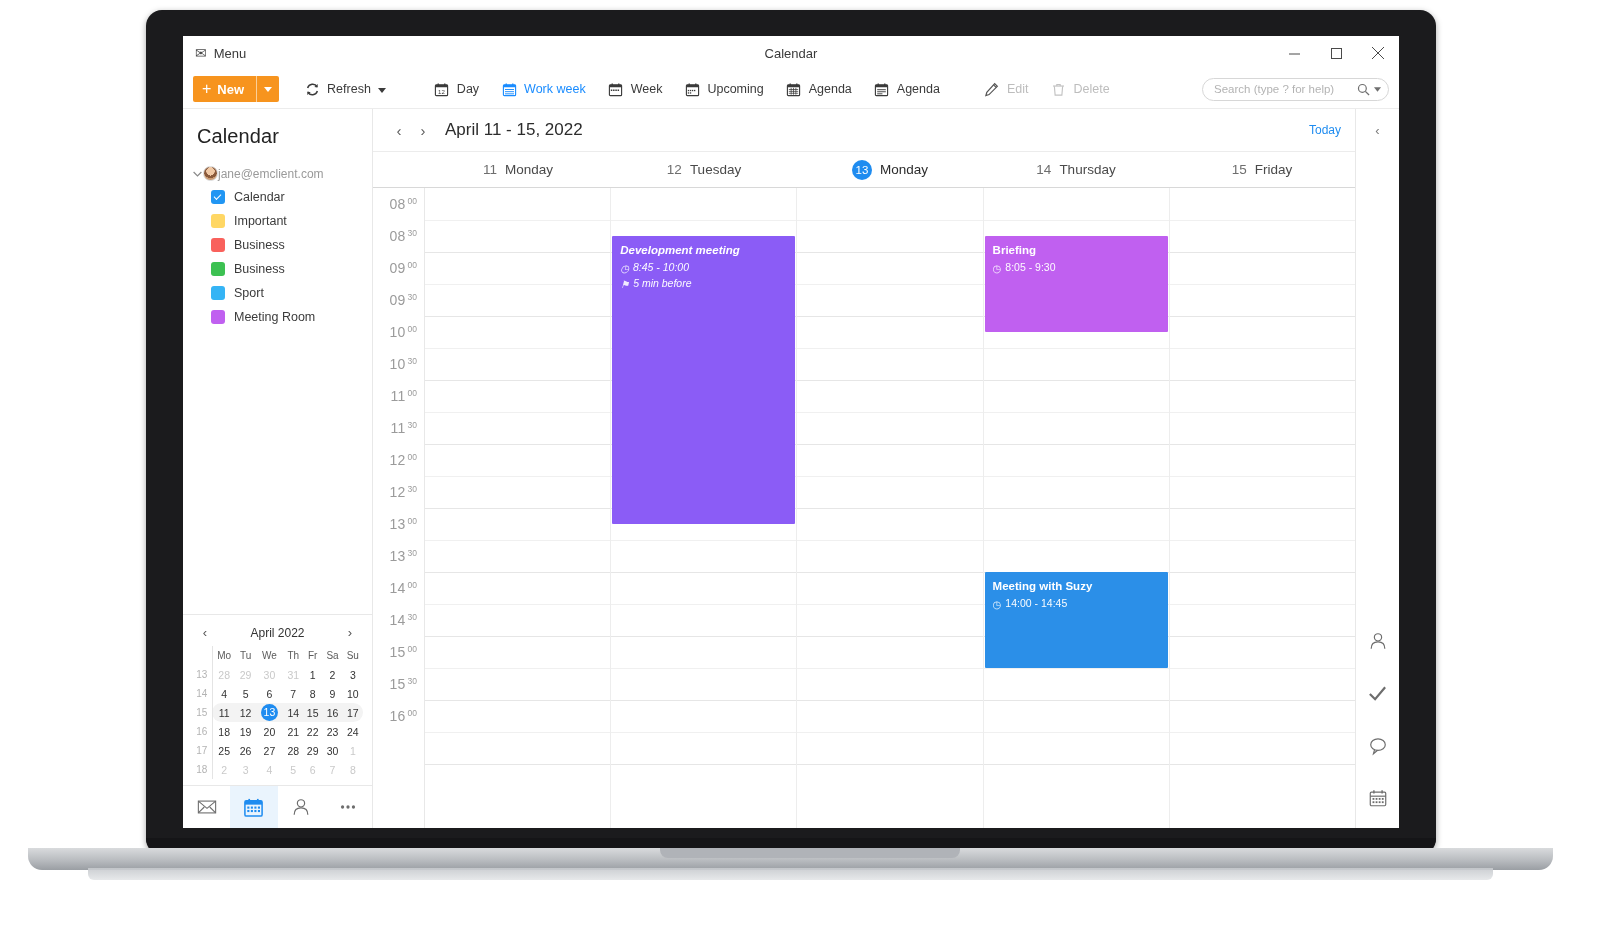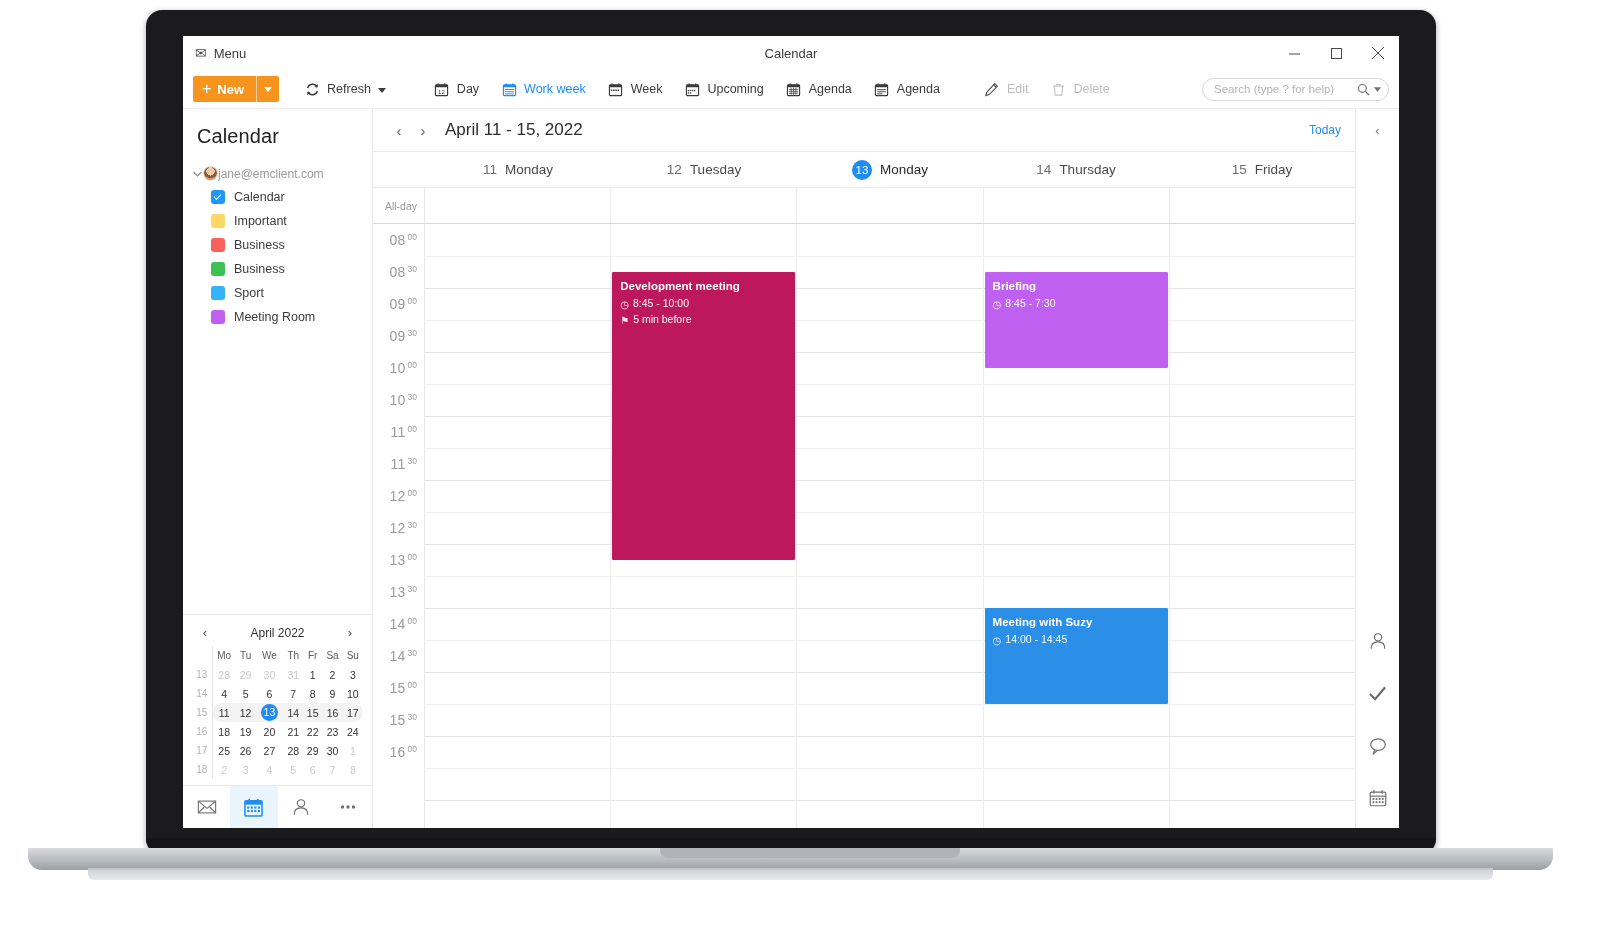--- a/index.html
+++ b/index.html
@@ -634,28 +634,20 @@
                 <span class="dnum">14</span>
                 <span class="dname">Thursday</span>
               </div>
               <div class="daycell">
                 <span class="dnum">15</span>
                 <span class="dname">Friday</span>
               </div>
             </div>
         </div>
 
-        <div class="allday">
-          <div class="allday-lbl">All-day</div>
-          <div class="allday-col"></div>
-          <div class="allday-col"></div>
-          <div class="allday-col"></div>
-          <div class="allday-col"></div>
-          <div class="allday-col"></div>
-        </div>
 
         <div class="grid-wrap">
           <div class="gutter" id="time-gutter">
               <div class="slot">
                 <span class="hh">08</span>
                 <span class="mm">00</span>
               </div>
               <div class="slot">
                 <span class="hh">08</span>
                 <span class="mm">30</span>
@@ -754,21 +746,21 @@
                 <div class="rowline" style="top: 288px;"></div>
                 <div class="rowline hour" style="top: 320px;"></div>
                 <div class="rowline" style="top: 352px;"></div>
                 <div class="rowline hour" style="top: 384px;"></div>
                 <div class="rowline" style="top: 416px;"></div>
                 <div class="rowline hour" style="top: 448px;"></div>
                 <div class="rowline" style="top: 480px;"></div>
                 <div class="rowline hour" style="top: 512px;"></div>
                 <div class="rowline" style="top: 544px;"></div>
                 <div class="rowline hour" style="top: 576px;"></div>
-                <div class="event" style="top: 48px; height: 288px; background: #be185d;">
+                <div class="event" style="top: 48px; height: 288px; background: #8b5cf6; font-style: italic;">
                   <div class="ttl">Development meeting</div>
                   <div class="meta">
                     <span class="g">◷</span>
                     <span>8:45 - 10:00</span>
                   </div>
                   <div class="meta">
                     <span class="g">⚑</span>
                     <span>5 min before</span>
                   </div>
                 </div>
@@ -809,21 +801,21 @@
                 <div class="rowline" style="top: 416px;"></div>
                 <div class="rowline hour" style="top: 448px;"></div>
                 <div class="rowline" style="top: 480px;"></div>
                 <div class="rowline hour" style="top: 512px;"></div>
                 <div class="rowline" style="top: 544px;"></div>
                 <div class="rowline hour" style="top: 576px;"></div>
                 <div class="event" style="top: 48px; height: 96px; background: rgb(192, 96, 240);">
                   <div class="ttl">Briefing</div>
                   <div class="meta">
                     <span class="g">◷</span>
-                    <span>8:45 - 7:30</span>
+                    <span>8:05 - 9:30</span>
                   </div>
                 </div>
                 <div class="event" style="top: 384px; height: 96px; background: rgb(43, 143, 232);">
                   <div class="ttl">Meeting with Suzy</div>
                   <div class="meta">
                     <span class="g">◷</span>
                     <span>14:00 - 14:45</span>
                   </div>
                 </div>
               </div>

